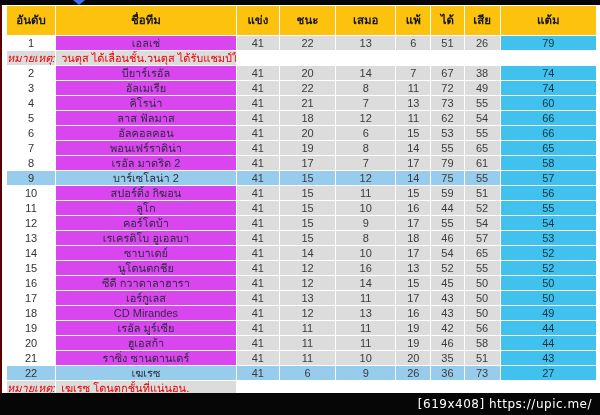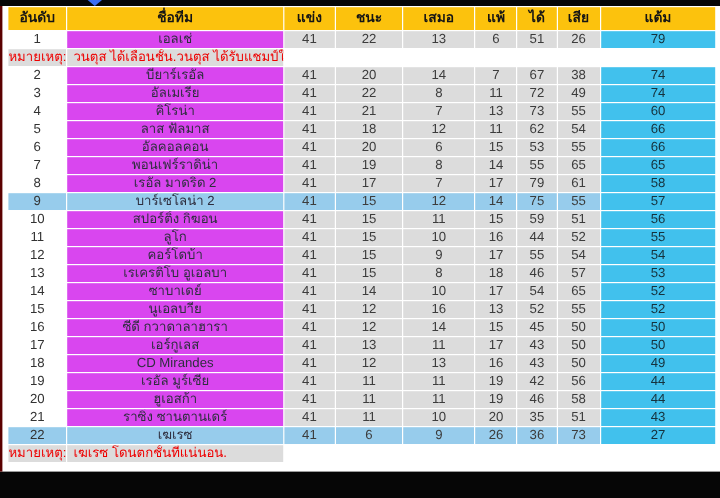--- a/index.html
+++ b/index.html
@@ -18,36 +18,36 @@
   }
   .left-edge {
     position:absolute; left:0; top:0; bottom:0; width:2px; background:var(--left_edge,#5a0000);
   }
   table.league {
     border-collapse:separate; border-spacing:1px; table-layout:fixed;
     margin-left:6px; margin-top:0; width:591px;
   }
   th {
     background:var(--header_bg,#fcc20d); color:#151515; font-weight:bold;
-    font-size:11.5px; height:19px; line-height:17px; padding:0; text-align:center;
+    font-size:11.5px; height:29px; line-height:17px; padding:0; text-align:center;
     white-space:nowrap; overflow:hidden;
   }
   td {
     font-size:11px; height:14px; line-height:14px; padding:0; text-align:center;
     color:#3c3c3c; white-space:nowrap; overflow:hidden;
   }
   td.rank  { background:#ffffff; color:#333; }
   td.team  { background:#d946ef; color:#2e2e3e; }
   td.num   { background:var(--gray_cell,#dcdcdc); }
   td.pts   { background:var(--cyan_cell,#41c1ed); color:#16323d; }
   tr.hl td.rank, tr.hl td.team, tr.hl td.num { background:var(--highlight_row,#97ccec); }
   tr.note td {
     background:var(--gray_cell,#dcdcdc); color:var(--note_red,#ee0000); height:14px;
   }
-  tr.note td.note-label { text-align:center; }
+  tr.note td.note-label { text-align:center;font-style:italic; }
   tr.note td.note-text  { text-align:left; padding-left:5px; }
   tr.note td.note-empty { background:transparent; }
   .bottombar {
     position:absolute; left:0; right:0; bottom:0; height:22px; background:#060606;
     color:#ffffff; display:flex; align-items:center; justify-content:flex-end;
   }
   .watermark {
     font-size:12px; color:#ffffff; text-decoration:none; padding-right:8px;
     font-family:"DejaVu Sans", sans-serif; letter-spacing:0.5px;
   }
@@ -244,21 +244,21 @@
             <td class="num">41</td>
             <td class="num">14</td>
             <td class="num">10</td>
             <td class="num">17</td>
             <td class="num">54</td>
             <td class="num">65</td>
             <td class="pts">52</td>
           </tr>
           <tr>
             <td class="rank">15</td>
-            <td class="team">นูเอลบาีย</td>
+            <td class="team">นูโดนตกชีย</td>
             <td class="num">41</td>
             <td class="num">12</td>
             <td class="num">16</td>
             <td class="num">13</td>
             <td class="num">52</td>
             <td class="num">55</td>
             <td class="pts">52</td>
           </tr>
           <tr>
             <td class="rank">16</td>
@@ -339,14 +339,17 @@
           </tr>
           <tr class="note">
             <td class="note-label">หมายเหตุ:</td>
             <td class="note-text">เฆเรซ โดนตกชั้นที่แน่นอน.</td>
             <td class="note-empty" colspan="7"></td>
           </tr>
         </tbody>
     </table>
   </div>
 
+  <div class="bottombar">
+    <a class="watermark" href="#">[619x408] https://upic.me/</a>
+  </div>
 
 </div>
 
 </body></html>

